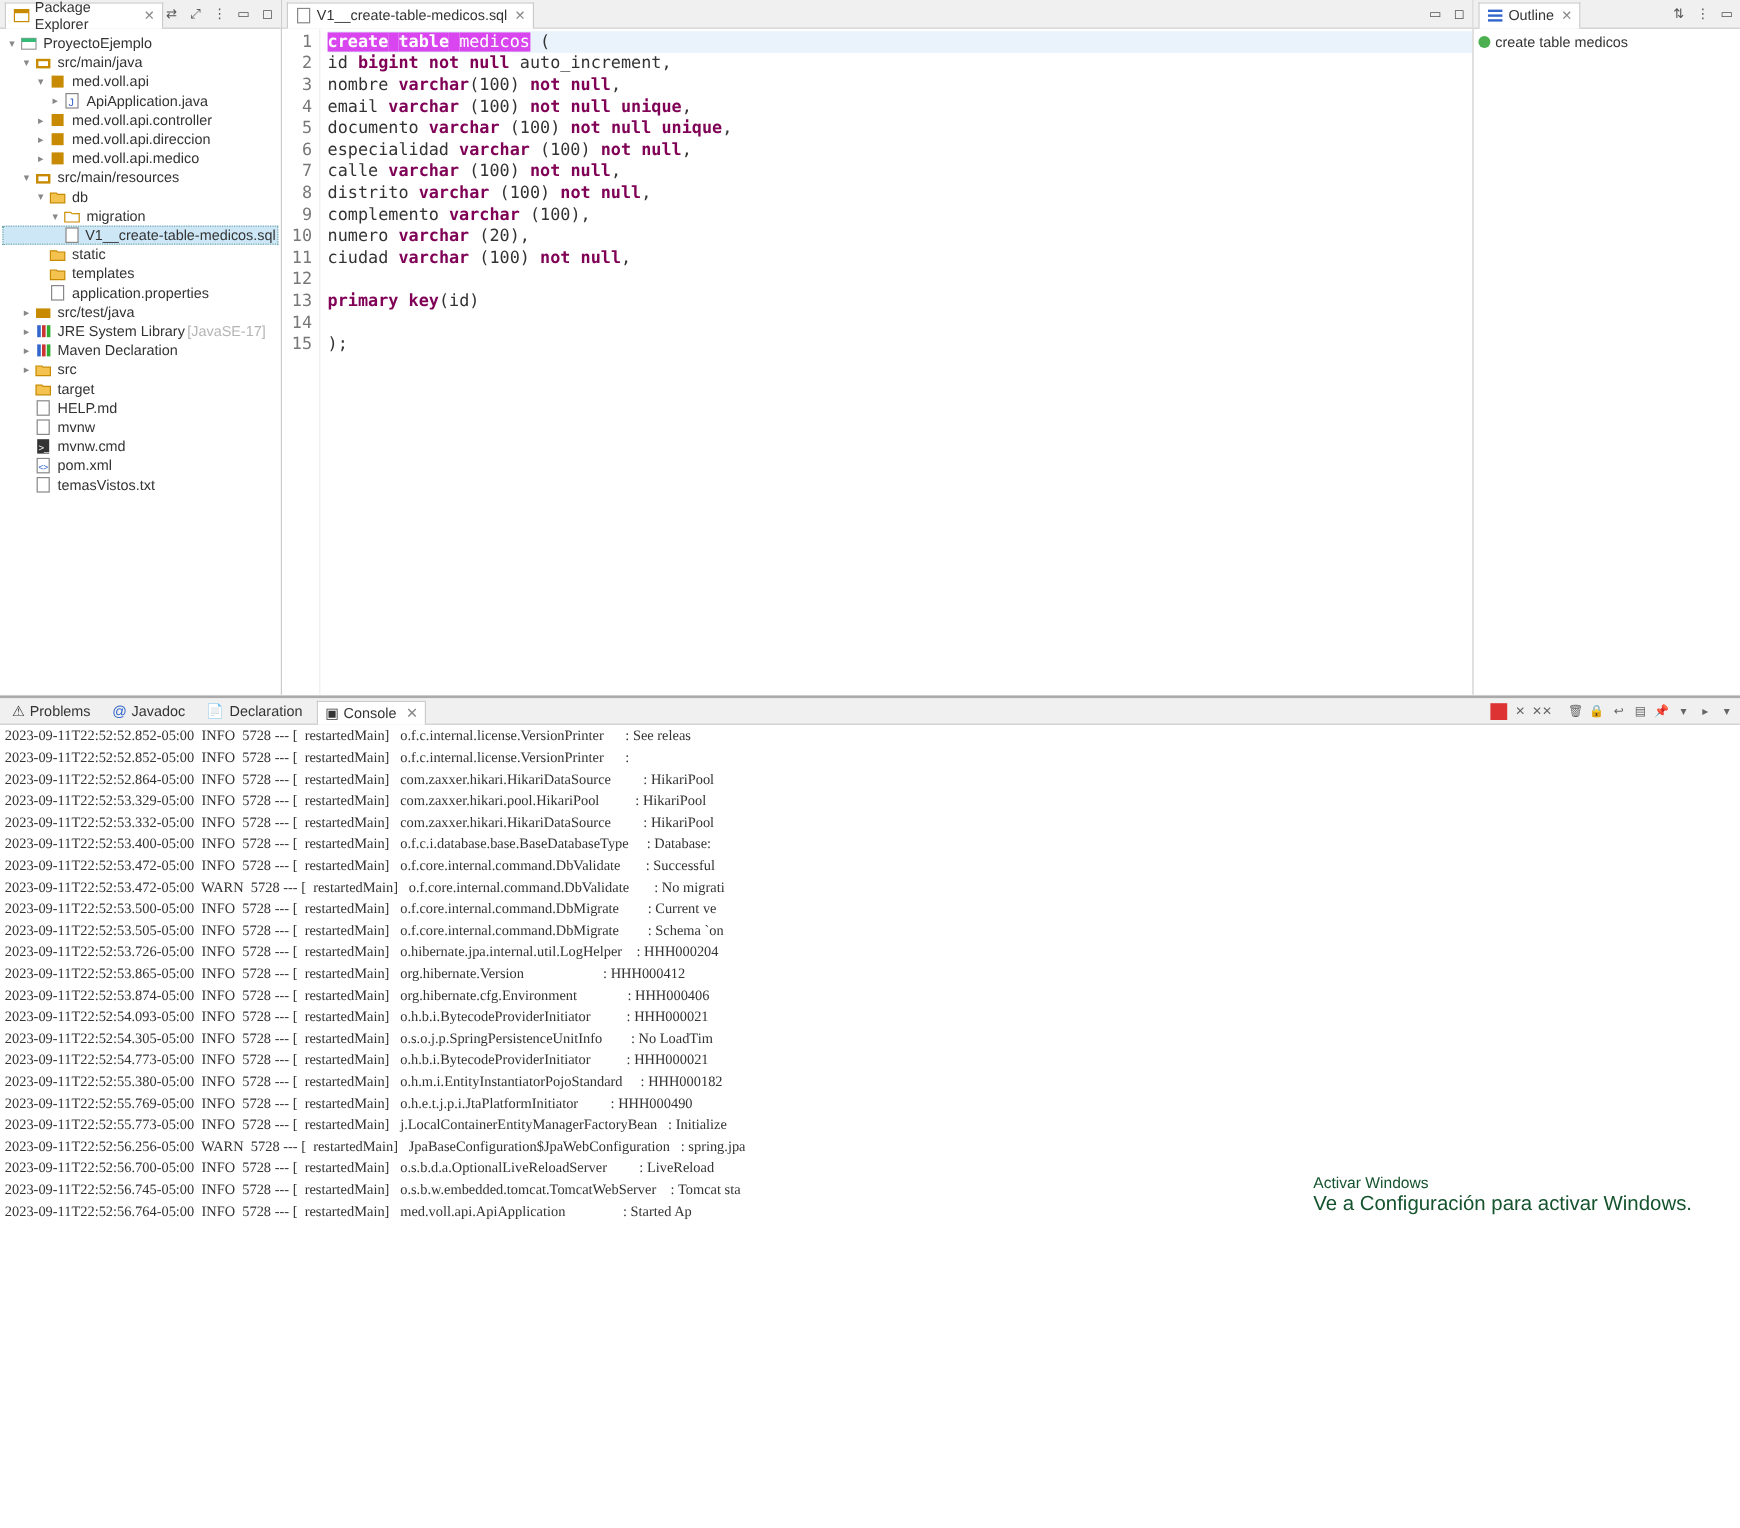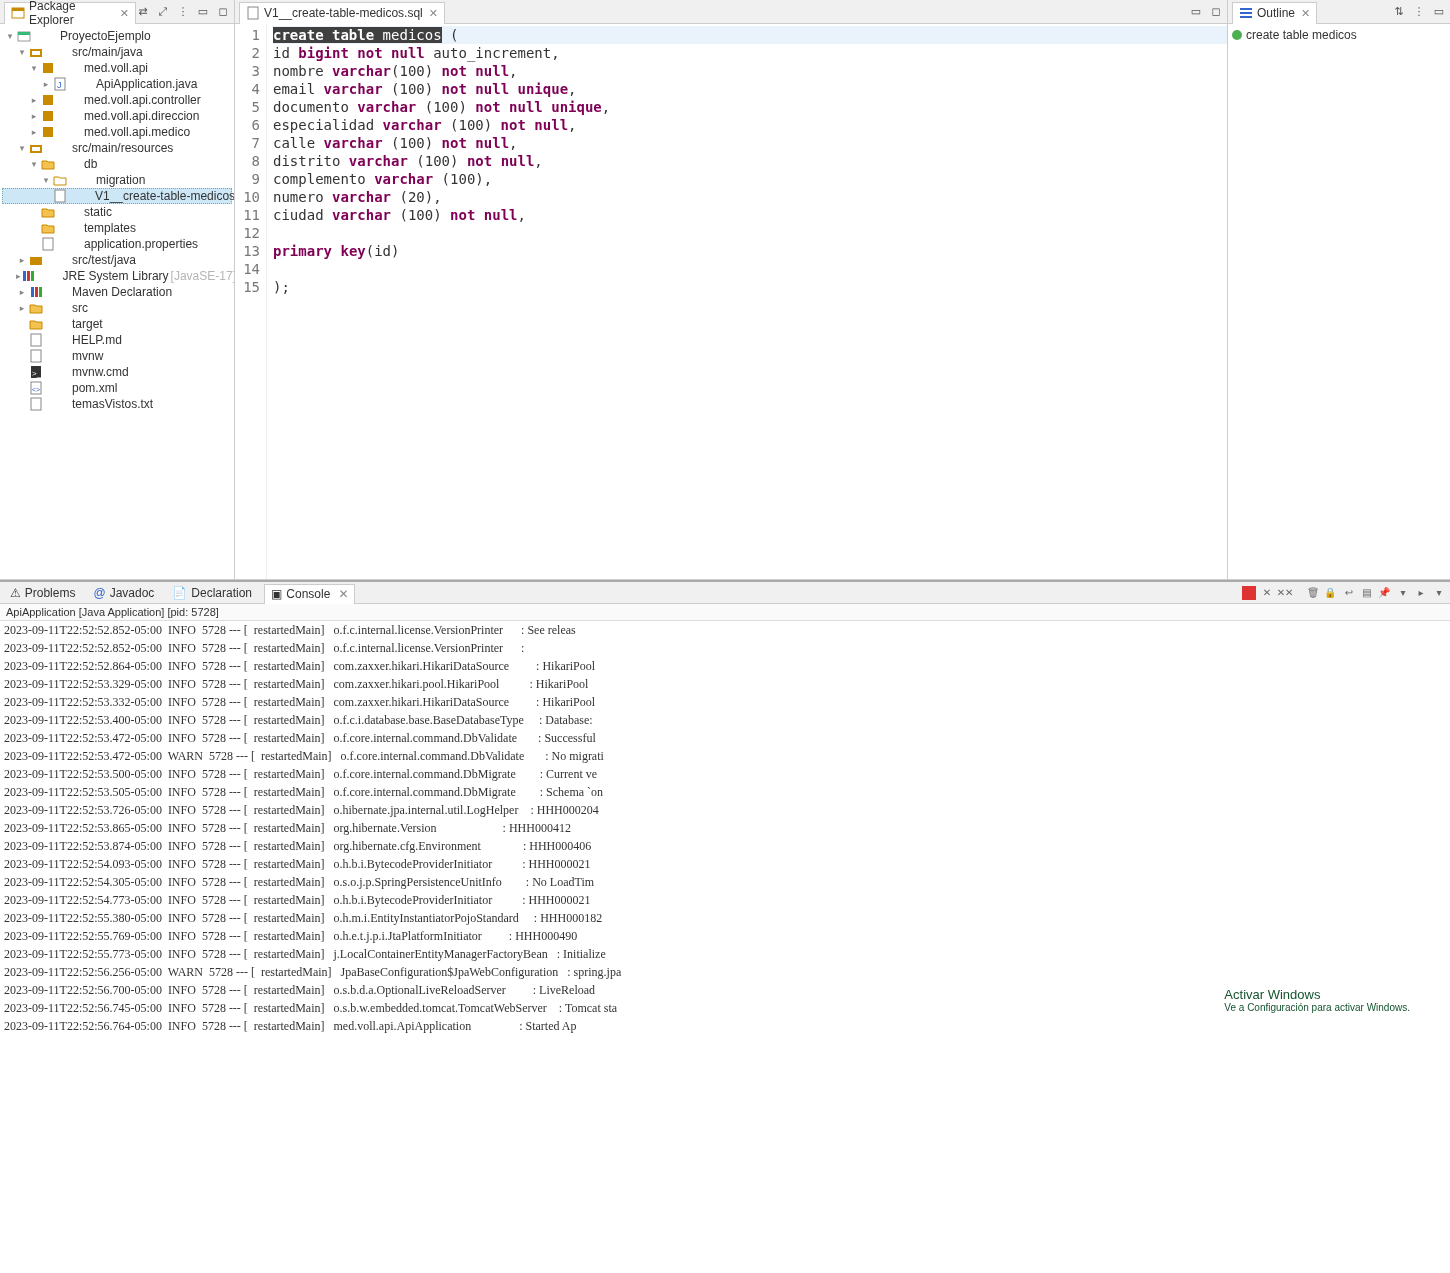--- a/index.html
+++ b/index.html
@@ -42,21 +42,21 @@
 .tab .icon { width: 14px; height: 14px; margin-right: 4px; }
 .tab .close { margin-left: 6px; color: #888; font-size: 11px; cursor: pointer; }
 .toolbar-icons { margin-left: auto; display: flex; gap: 6px; align-items: center; }
 .toolbar-icons span { width: 14px; height: 14px; display: inline-flex; align-items: center; justify-content: center; color: #555; font-size: 11px; }
 
 .tree { padding: 4px 2px; font-size: 12px; overflow: auto; flex: 1; }
 .tree-row { display: flex; align-items: center; height: 16px; white-space: nowrap; }
 .twist { width: 12px; text-align: center; color: #888; font-size: 9px; }
 .ticon { width: 16px; height: 16px; display: inline-flex; align-items: center; justify-content: center; margin-right: 2px; }
 .tree-row.selected { background: #cde7f7; border: 1px dotted #7aa; }
-.tree-row .label { padding: 0 2px; margin-left: 24px; }
+.tree-row .label { padding: 0 2px; }
 
 .yellow-folder { color: #d9a400; }
 .pkg { color: #b47c00; }
 .hint { color: #b5b5b5; }
 
 .editor-header { background: #f0f0f0; border-bottom: 1px solid #ccc; height: 24px; display: flex; align-items: center; padding: 0 4px; }
 .editor-header .spacer { flex: 1; }
 .editor-body { display: flex; flex: 1; overflow: hidden; background: #fff; }
 .gutter {
   width: 32px;
@@ -71,21 +71,21 @@
 .gutter div { height: 18px; line-height: 18px; }
 .code {
   font-family: Consolas, monospace;
   font-size: 14px;
   line-height: 18px;
   padding: 2px 0 0 6px;
   flex: 1;
   white-space: pre;
 }
 .kw { color: #7f0055; font-weight: bold; }
-.sel { background: #404040; color: #fff; }
+.sel { background: #d946ef; color: #fff; }
 .hlline { background: #eaf3fb; display: inline-block; width: 100%; }
 
 .outline-body { padding: 4px; flex: 1; }
 .outline-item { display: flex; align-items: center; gap: 4px; font-size: 12px; }
 .green-dot { width: 10px; height: 10px; background: #4caf50; border-radius: 50%; display: inline-block; }
 
 
 .bottom { height: 693px; display: flex; flex-direction: column; border-top: 2px solid #aaa; }
 .bottom-tabs {
   display: flex;
@@ -108,21 +108,21 @@
   font-family: Liberation Serif, serif;
   font-size: 12px;
   line-height: 18px;
   white-space: pre;
   overflow: hidden;
   padding: 0 4px;
   flex: 1;
 }
 
 .watermark { position: fixed; right: 40px; bottom: 260px; color: #14532d; font-size: 13px; pointer-events: none; }
-.watermark small { display: block; font-size: 10px; }
+.watermark small { display: block; font-size: 17px; }
 svg { display: block; }
 </style>
 </head>
 <body>
 
 <div class="top">
 
   <div class="panel sidebar-left">
     <div class="panel-header">
       <div class="tab">
@@ -471,20 +471,19 @@
       <span>🗑</span>
       <span>🔒</span>
       <span>↩</span>
       <span>▤</span>
       <span>📌</span>
       <span>▾</span>
       <span>▸</span>
       <span>▾</span>
     </div>
   </div>
-  <div class="launch-lbl">ApiApplication [Java Application]  [pid: 5728]</div>
   <div class="console-out" id="console-out"><div>2023-09-11T22:52:52.852-05:00  INFO  5728 --- [  restartedMain]   o.f.c.internal.license.VersionPrinter      : See releas</div><div>2023-09-11T22:52:52.852-05:00  INFO  5728 --- [  restartedMain]   o.f.c.internal.license.VersionPrinter      : </div><div>2023-09-11T22:52:52.864-05:00  INFO  5728 --- [  restartedMain]   com.zaxxer.hikari.HikariDataSource         : HikariPool</div><div>2023-09-11T22:52:53.329-05:00  INFO  5728 --- [  restartedMain]   com.zaxxer.hikari.pool.HikariPool          : HikariPool</div><div>2023-09-11T22:52:53.332-05:00  INFO  5728 --- [  restartedMain]   com.zaxxer.hikari.HikariDataSource         : HikariPool</div><div>2023-09-11T22:52:53.400-05:00  INFO  5728 --- [  restartedMain]   o.f.c.i.database.base.BaseDatabaseType     : Database:</div><div>2023-09-11T22:52:53.472-05:00  INFO  5728 --- [  restartedMain]   o.f.core.internal.command.DbValidate       : Successful</div><div>2023-09-11T22:52:53.472-05:00  WARN  5728 --- [  restartedMain]   o.f.core.internal.command.DbValidate       : No migrati</div><div>2023-09-11T22:52:53.500-05:00  INFO  5728 --- [  restartedMain]   o.f.core.internal.command.DbMigrate        : Current ve</div><div>2023-09-11T22:52:53.505-05:00  INFO  5728 --- [  restartedMain]   o.f.core.internal.command.DbMigrate        : Schema `on</div><div>2023-09-11T22:52:53.726-05:00  INFO  5728 --- [  restartedMain]   o.hibernate.jpa.internal.util.LogHelper    : HHH000204</div><div>2023-09-11T22:52:53.865-05:00  INFO  5728 --- [  restartedMain]   org.hibernate.Version                      : HHH000412</div><div>2023-09-11T22:52:53.874-05:00  INFO  5728 --- [  restartedMain]   org.hibernate.cfg.Environment              : HHH000406</div><div>2023-09-11T22:52:54.093-05:00  INFO  5728 --- [  restartedMain]   o.h.b.i.BytecodeProviderInitiator          : HHH000021</div><div>2023-09-11T22:52:54.305-05:00  INFO  5728 --- [  restartedMain]   o.s.o.j.p.SpringPersistenceUnitInfo        : No LoadTim</div><div>2023-09-11T22:52:54.773-05:00  INFO  5728 --- [  restartedMain]   o.h.b.i.BytecodeProviderInitiator          : HHH000021</div><div>2023-09-11T22:52:55.380-05:00  INFO  5728 --- [  restartedMain]   o.h.m.i.EntityInstantiatorPojoStandard     : HHH000182</div><div>2023-09-11T22:52:55.769-05:00  INFO  5728 --- [  restartedMain]   o.h.e.t.j.p.i.JtaPlatformInitiator         : HHH000490</div><div>2023-09-11T22:52:55.773-05:00  INFO  5728 --- [  restartedMain]   j.LocalContainerEntityManagerFactoryBean   : Initialize</div><div>2023-09-11T22:52:56.256-05:00  WARN  5728 --- [  restartedMain]   JpaBaseConfiguration$JpaWebConfiguration   : spring.jpa</div><div>2023-09-11T22:52:56.700-05:00  INFO  5728 --- [  restartedMain]   o.s.b.d.a.OptionalLiveReloadServer         : LiveReload</div><div>2023-09-11T22:52:56.745-05:00  INFO  5728 --- [  restartedMain]   o.s.b.w.embedded.tomcat.TomcatWebServer    : Tomcat sta</div><div>2023-09-11T22:52:56.764-05:00  INFO  5728 --- [  restartedMain]   med.voll.api.ApiApplication                : Started Ap</div></div>
 </div>
 
 <div class="watermark">
   <span>Activar Windows</span>
   <small>Ve a Configuración para activar Windows.</small>
 </div>
 
 </body></html>

